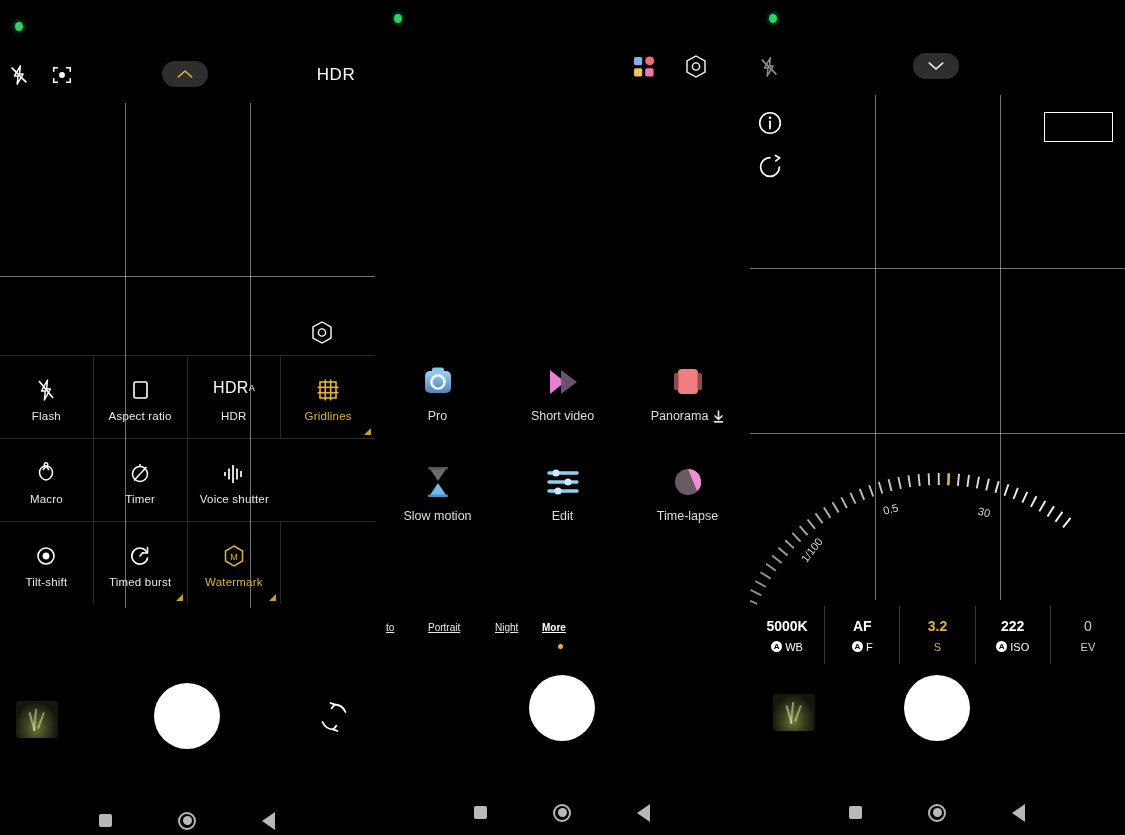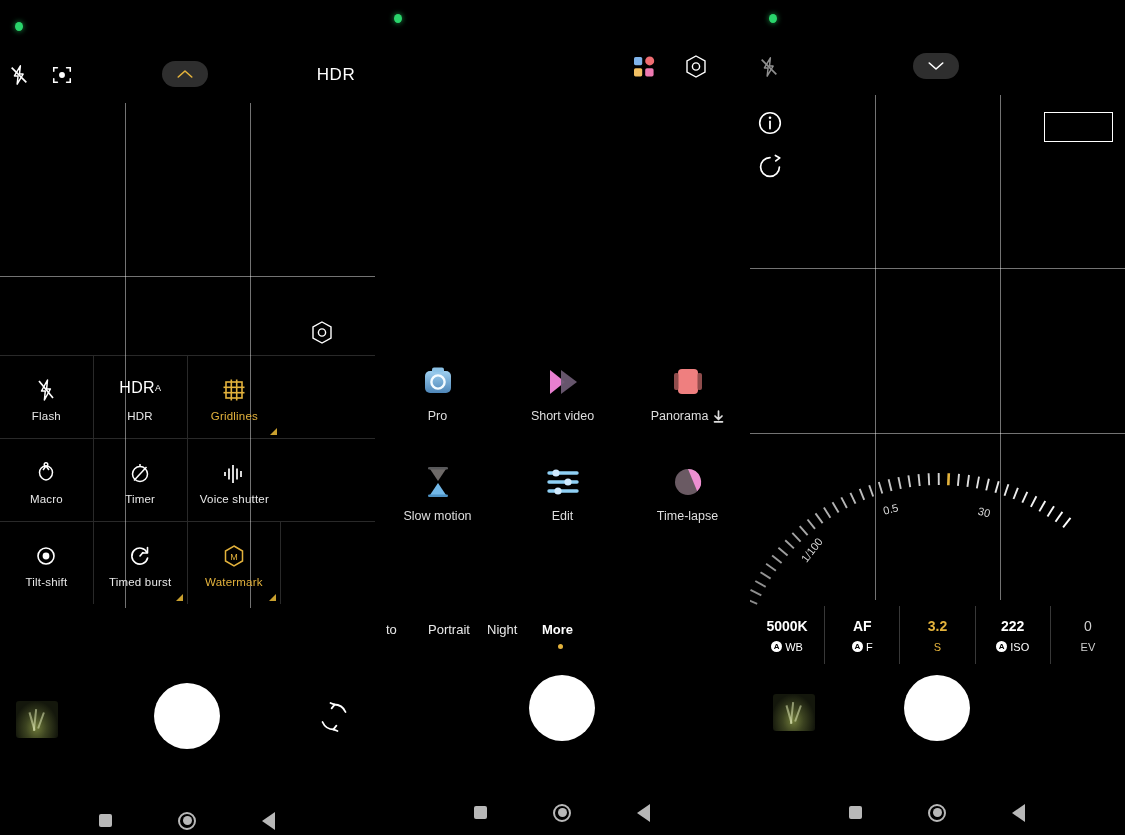--- a/index.html
+++ b/index.html
@@ -58,21 +58,21 @@
 
   
   .modes { position: absolute; left: 0; top: 355px; width: 375px; }
   .mode-row { display: flex; }
   .mode-cell { width: 125px; height: 100px; display: flex; flex-direction: column; align-items: center; }
   .mode-ico { height: 54px; display: flex; align-items: center; justify-content: center; }
   .mode-lbl { font-size: 12.5px; color: #dedede; display: flex; align-items: center; gap: 5px; }
 
   
   .modestrip { position: absolute; top: 616px; left: 0; width: 375px; height: 40px; }
-  .ms-item { position: absolute; font-size: 13px; color: #e9e9e9; white-space: nowrap; }
+  .ms-item { position: absolute; font-size: 10px; color: #e9e9e9; white-space: nowrap; text-decoration: underline; }
   .ms-item.sel { font-weight: bold; color: #fff; }
   .ms-dot { position: absolute; width: 5px; height: 5px; border-radius: 50%; background: #e3b23c; }
 
   
   .pro-vals { position: absolute; left: 0; top: 606px; width: 375px; height: 58px; display: flex; }
   .pro-cell {
     flex: 1; display: flex; flex-direction: column; align-items: center; justify-content: center;
     gap: 7px; border-right: 1px solid rgba(255,255,255,.22);
   }
   .pro-cell:last-child { border-right: none; }
@@ -167,20 +167,28 @@
         <div class="set-cell">
           <div class="set-ico">
             <svg width="24" height="26" viewBox="0 0 24 26">
               <path d="M13.5 3 L7.5 14 H11.3 L10.4 23 L16.4 12 H12.6 Z" fill="none" stroke="#fff" stroke-width="1.5" stroke-linejoin="round"></path>
               <line x1="5" y1="4" x2="19" y2="21" stroke="#fff" stroke-width="1.7"></line>
             </svg>
           </div>
           <div class="set-lbl">Flash</div>
         </div>
 
+        <div class="set-cell">
+          <div class="set-ico">
+            <svg width="24" height="26" viewBox="0 0 24 26">
+              <rect x="6" y="5" width="13" height="16" rx="1.5" fill="none" stroke="#fff" stroke-width="1.6"></rect>
+            </svg>
+          </div>
+          <div class="set-lbl">Aspect ratio</div>
+        </div>
 
         <div class="set-cell">
           <div class="set-ico" style="align-items:center;">
             <span style="color:#fff; font-size:16px; letter-spacing:.3px;">HDR</span>
               <span style="color:#fff; font-size:9px;">A</span>
           </div>
           <div class="set-lbl">HDR</div>
         </div>
 
         <div class="set-cell on">
@@ -419,21 +427,21 @@
           <div class="mode-lbl">
             <span>Time-lapse</span>
           </div>
         </div>
       </div>
     </div>
 
     <div class="modestrip">
       <div class="ms-item" style="left:11px; top:6px;">to</div>
       <div class="ms-item" style="left:53px; top:6px;">Portrait</div>
-      <div class="ms-item" style="left:112px; top:6px;">Night</div>
+      <div class="ms-item" style="left:120px; top:6px;">Night</div>
       <div class="ms-item sel" style="left:167px; top:6px;">More</div>
       <div class="ms-dot" style="left:183px; top:28px;"></div>
     </div>
 
     <div class="shutter" style="left:154px; top:675px;"></div>
 
     <div class="navbar">
 
       <div class="nav-ico" style="left:85px;">
           <div class="nav-sq"></div>

